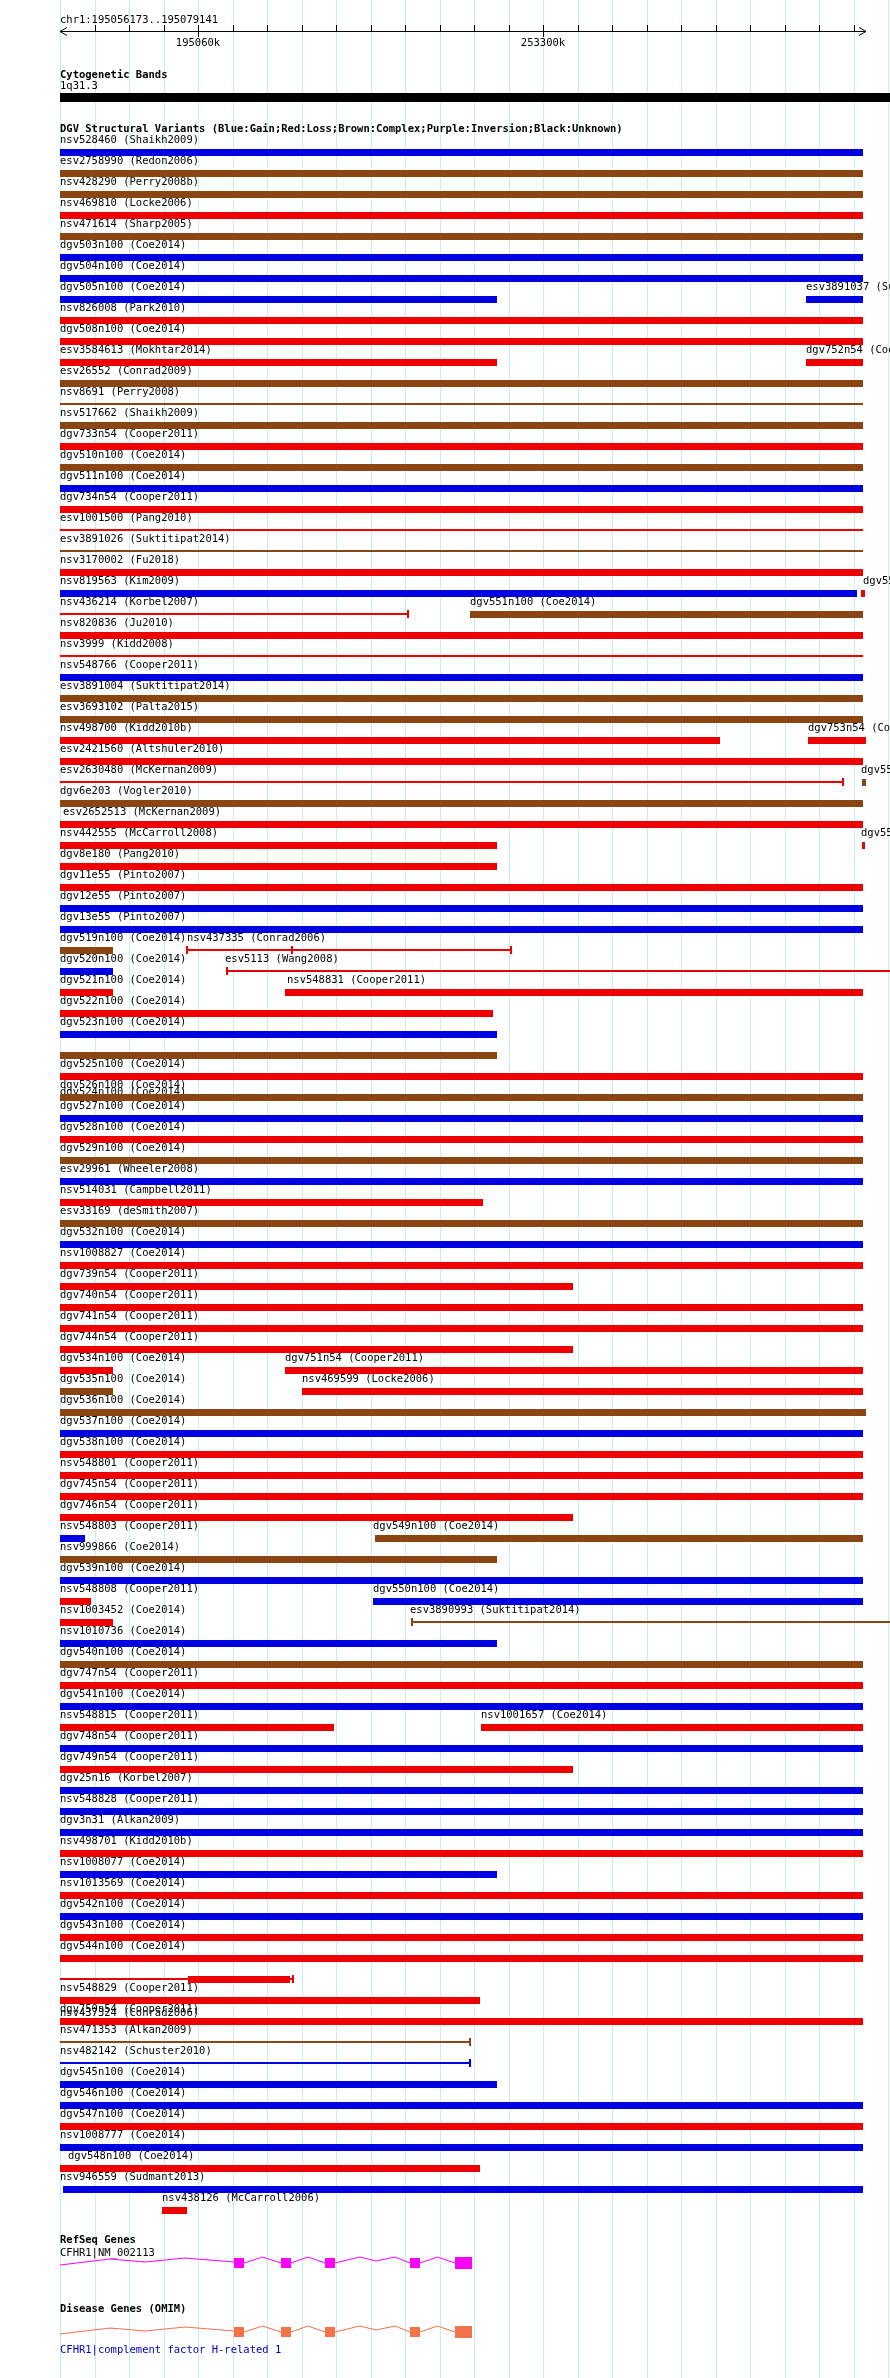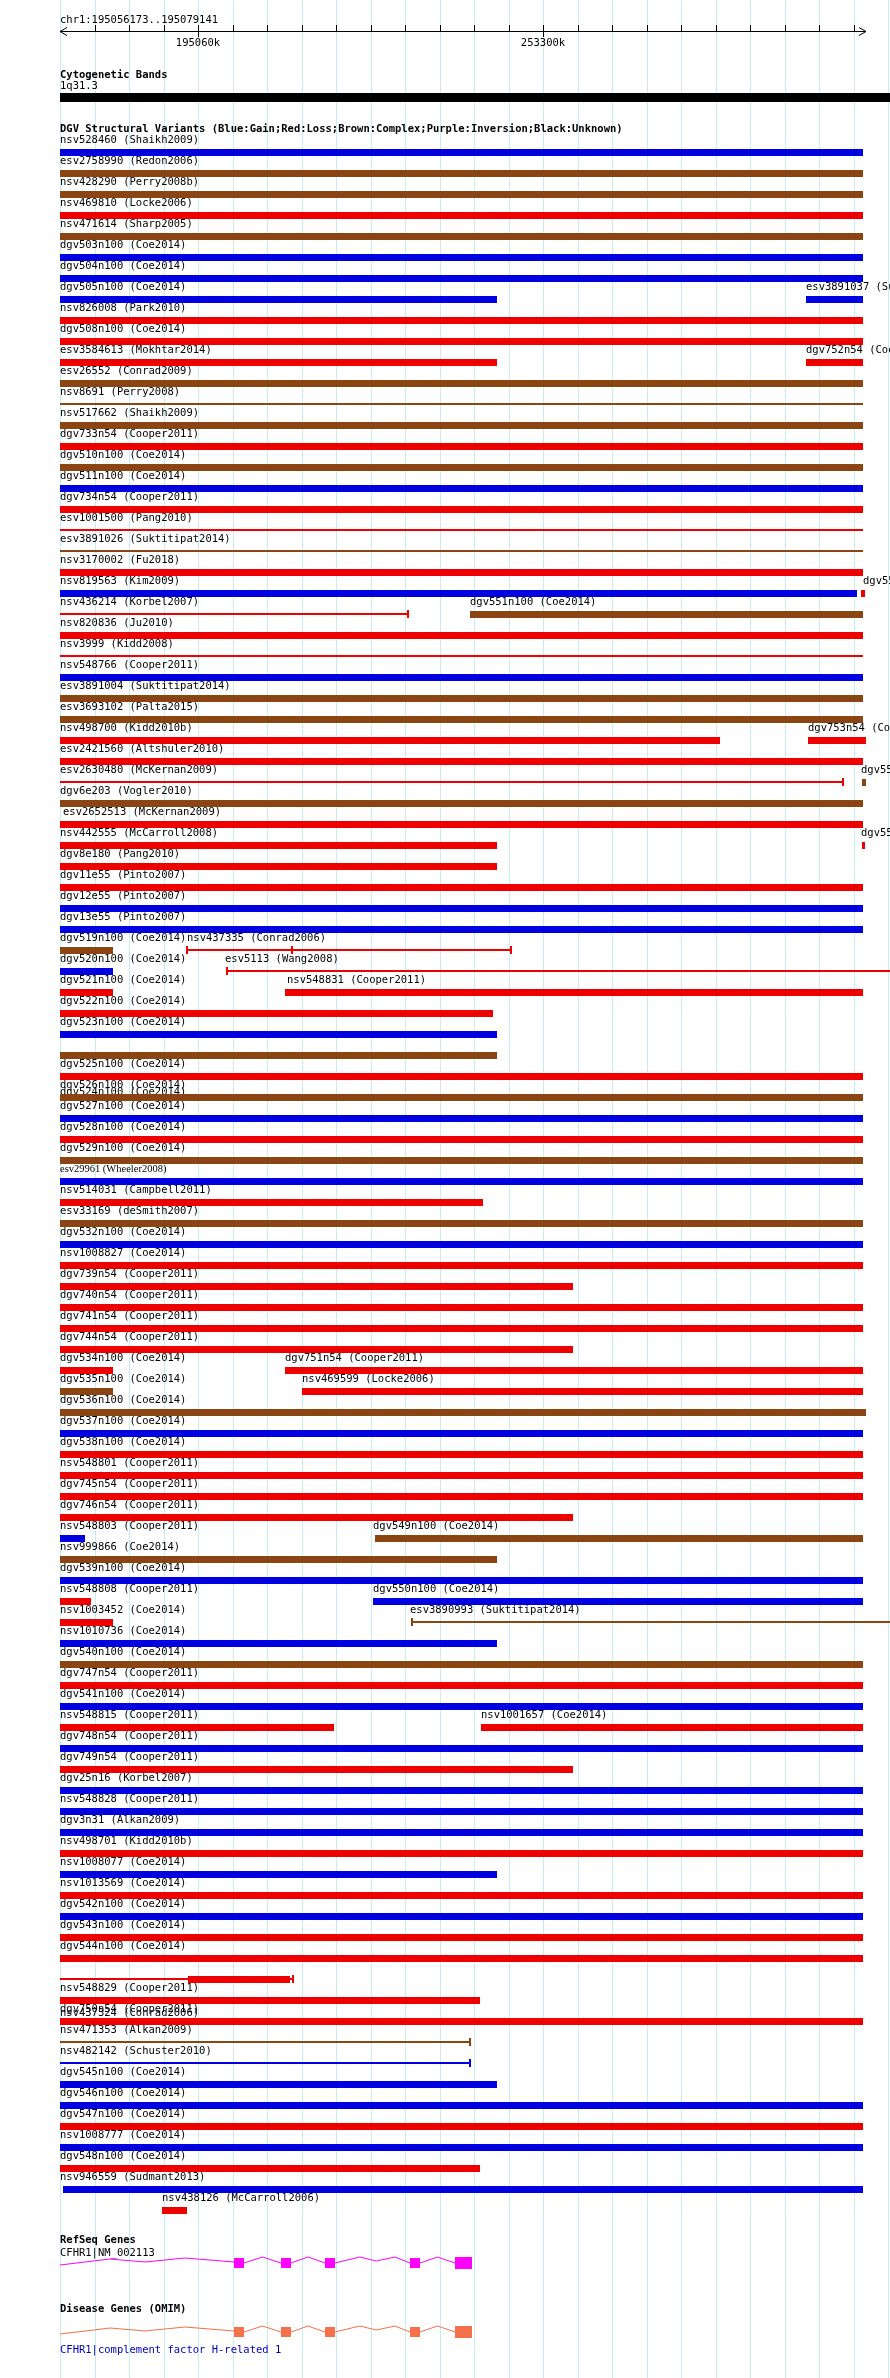--- a/index.html
+++ b/index.html
@@ -310,21 +310,21 @@
       </div>
       <div>
         <span class="lbl" style="left: 60px; top: 1121px;">dgv528n100 (Coe2014)</span>
         <div class="bar" style="left: 60px; width: 803px; top: 1136px; background: rgb(238, 0, 0);"></div>
       </div>
       <div>
         <span class="lbl" style="left: 60px; top: 1142px;">dgv529n100 (Coe2014)</span>
         <div class="bar" style="left: 60px; width: 803px; top: 1157px; background: rgb(139, 69, 19);"></div>
       </div>
       <div>
-        <span class="lbl" style="left: 60px; top: 1163px; font-family: Liberation Serif, serif;">esv29961 (Wheeler2008)</span>
+        <span class="lbl" style="left: 60px; top: 1163px;">esv29961 (Wheeler2008)</span>
         <div class="bar" style="left: 60px; width: 803px; top: 1178px; background: rgb(0, 0, 224);"></div>
       </div>
       <div>
         <span class="lbl" style="left: 60px; top: 1184px;">nsv514031 (Campbell2011)</span>
         <div class="bar" style="left: 60px; width: 423px; top: 1199px; background: rgb(238, 0, 0);"></div>
       </div>
       <div>
         <span class="lbl" style="left: 60px; top: 1205px;">esv33169 (deSmith2007)</span>
         <div class="bar" style="left: 60px; width: 803px; top: 1220px; background: rgb(139, 69, 19);"></div>
       </div>
@@ -515,21 +515,21 @@
       </div>
       <div>
         <span class="lbl" style="left: 60px; top: 2108px;">dgv547n100 (Coe2014)</span>
         <div class="bar" style="left: 60px; width: 803px; top: 2123px; background: rgb(238, 0, 0);"></div>
       </div>
       <div>
         <span class="lbl" style="left: 60px; top: 2129px;">nsv1008777 (Coe2014)</span>
         <div class="bar" style="left: 60px; width: 803px; top: 2144px; background: rgb(0, 0, 224);"></div>
       </div>
       <div>
-        <span class="lbl" style="left: 60px; top: 2150px;">dgv548n100 (Coe2014)</span>
+        <span class="lbl" style="left: 60px; top: 2150px; padding-left: 8px;">dgv548n100 (Coe2014)</span>
         <div class="bar" style="left: 60px; width: 420px; top: 2165px; background: rgb(238, 0, 0);"></div>
       </div>
       <div>
         <span class="lbl" style="left: 60px; top: 2171px;">nsv946559 (Sudmant2013)</span>
         <div class="bar" style="left: 63px; width: 800px; top: 2186px; background: rgb(0, 0, 224);"></div>
       </div>
       <div>
         <span class="lbl" style="left: 162px; top: 2192px;">nsv438126 (McCarroll2006)</span>
         <div class="bar" style="left: 162px; width: 25px; top: 2207px; background: rgb(238, 0, 0);"></div>
       </div>

